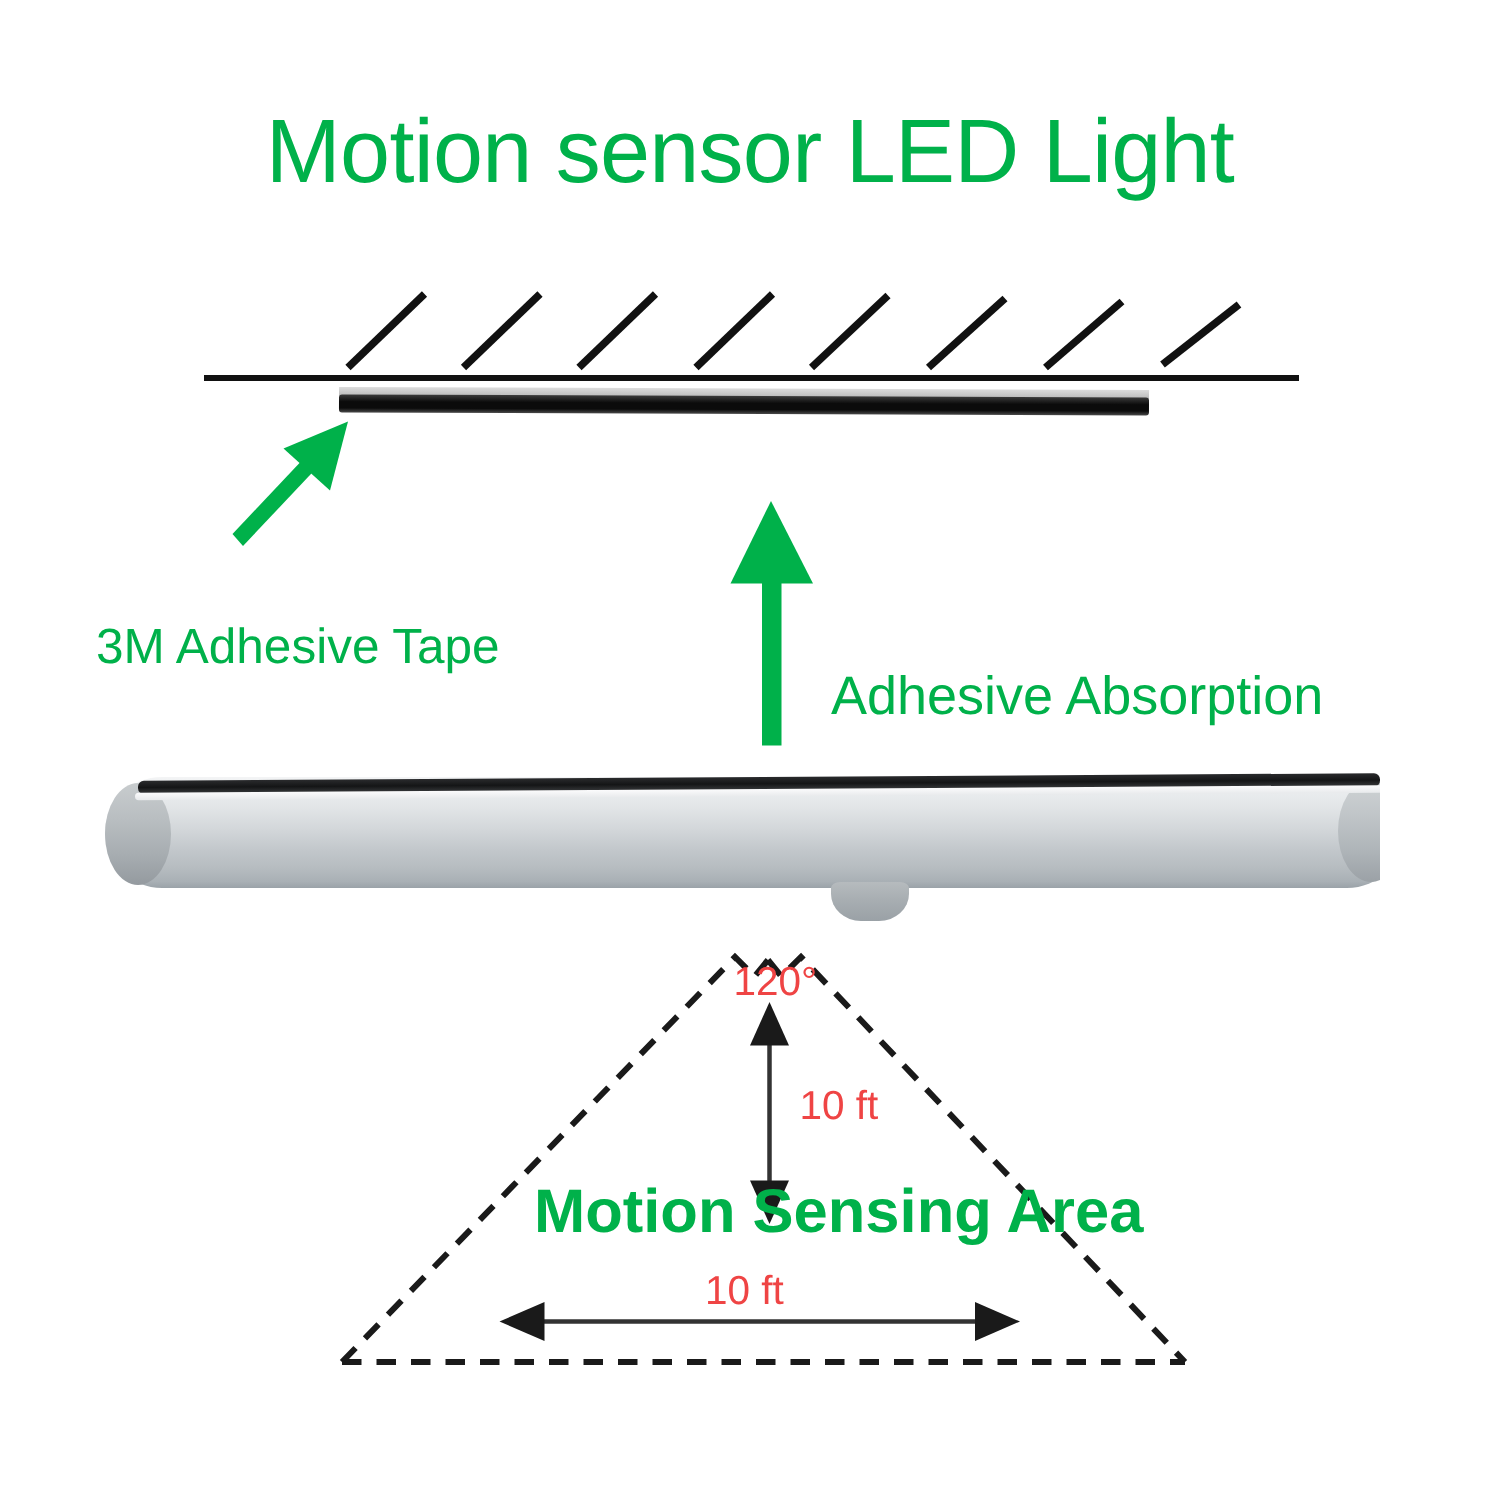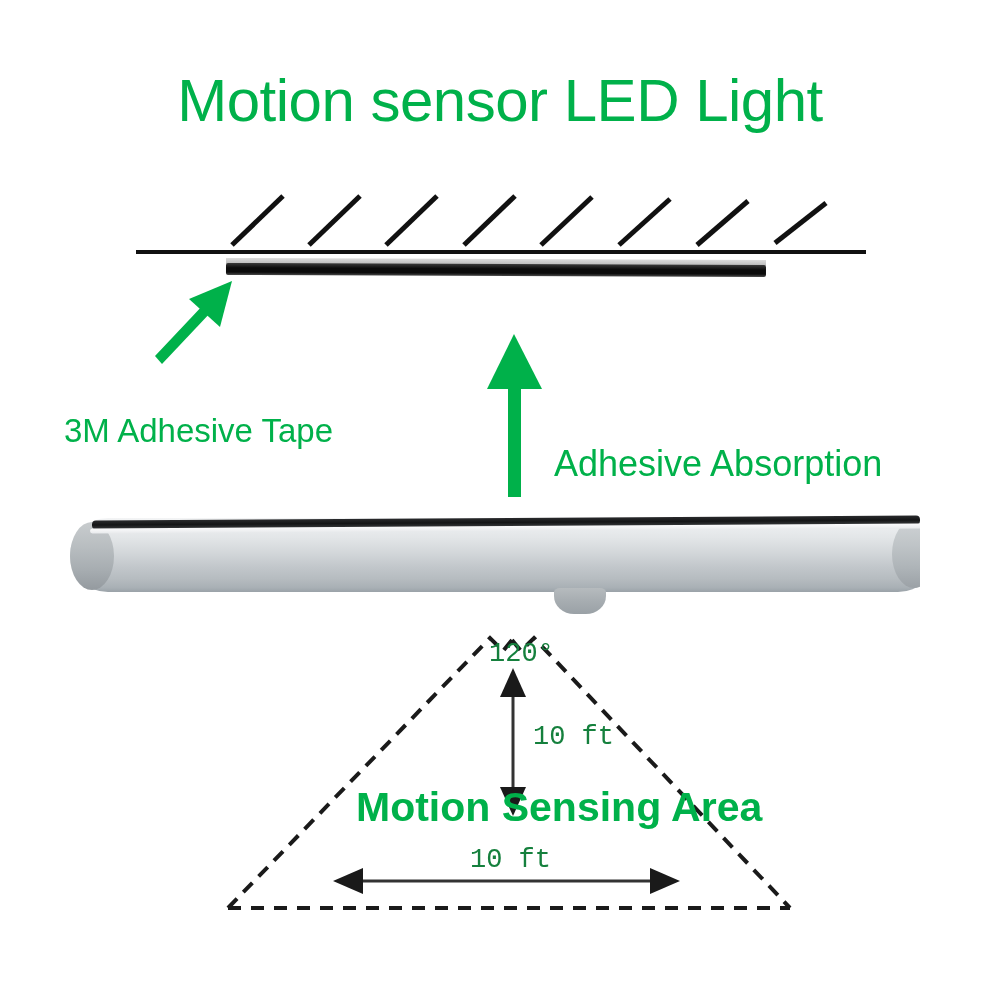--- a/index.html
+++ b/index.html
@@ -63,22 +63,22 @@
   #label-sensing-area {
     left: 356px;
     top: 784px;
     font-size: 41px;
     font-weight: 700;
   }
 
   
   .meas-label {
     position: absolute;
-    font-family: Liberation Mono, monospace;
-    color: #15803d;
+    font-family: Liberation Sans, sans-serif;
+    color: #ef4444;
     white-space: nowrap;
   }
   #label-angle {
     left: 489px;
     top: 639px;
     font-size: 27px;
   }
   #label-height {
     left: 533px;
     top: 722px;

